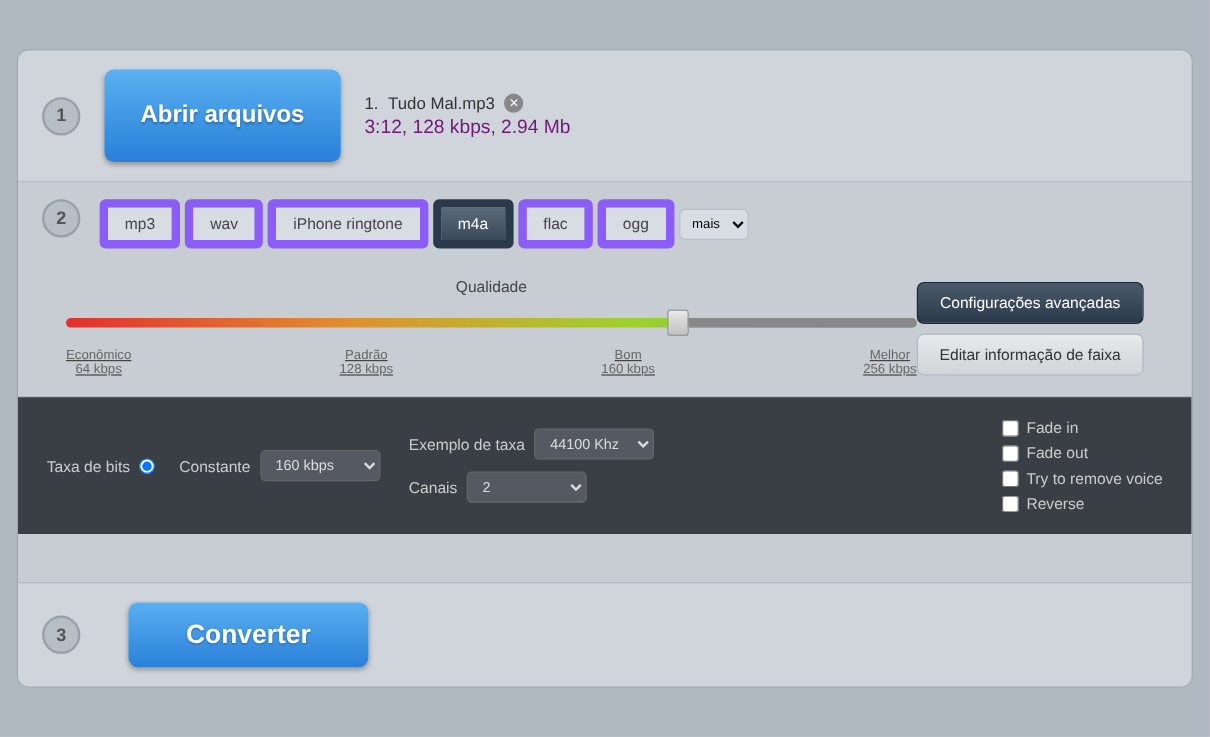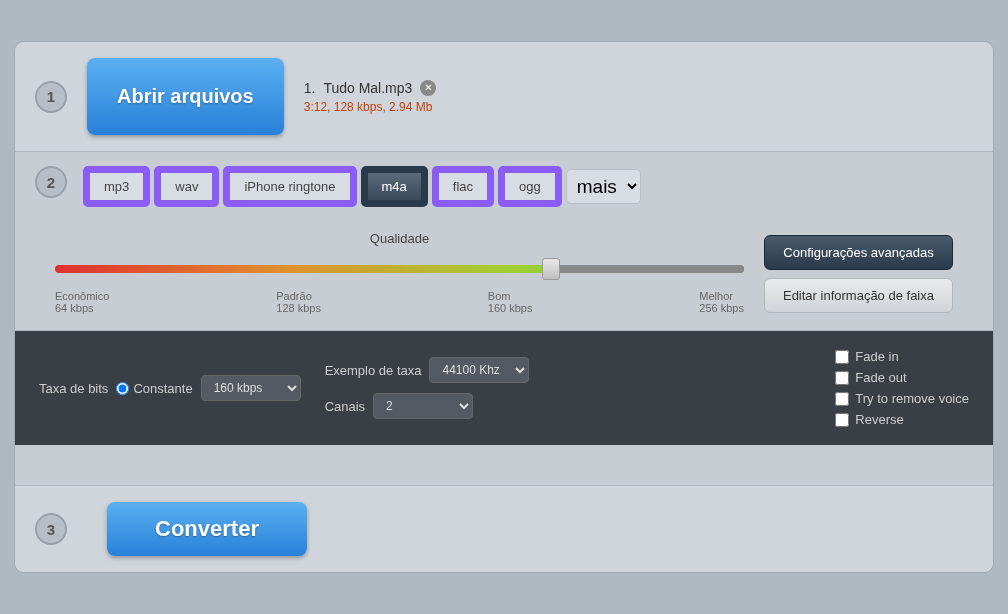--- a/index.html
+++ b/index.html
@@ -74,22 +74,22 @@
       background: #888;
       border-radius: 50%;
       display: flex;
       align-items: center;
       justify-content: center;
       color: white;
       font-size: 10px;
       cursor: pointer;
     }
     .file-meta {
-      font-size: 12px;
-      color: #c2410c;
+      font-size: 16px;
+      color: #701a75;
     }
 
     
     .section-2 {
       background: #c8cdd4;
       padding: 14px 20px 0 20px;
       border-bottom: 1px solid #b0b8c0;
     }
     .section-2-header {
       display: flex;
@@ -114,30 +114,29 @@
     .tab-btn.active {
       background: linear-gradient(to bottom, #5a6a7a, #3a4a5a);
       color: white;
       border-color: #2a3a4a;
     }
     .more-select {
       background: #d8dde4;
       border: 1px solid #b8bec6;
       border-radius: 5px;
       padding: 5px 6px;
-      font-size: 19px;
+      font-size: 11px;
       cursor: pointer;
     }
 
     
     .quality-section {
       margin: 14px 0 0 0;
       padding: 10px 20px 16px 20px;
       display: flex;
-      gap: 20px;
       align-items: flex-start;
     }
     .quality-left {
       flex: 1;
     }
     .quality-label {
       text-align: center;
       font-size: 13px;
       color: #444;
       margin-bottom: 8px;
@@ -175,23 +174,24 @@
       border: 1px solid #999;
       border-radius: 3px;
       cursor: pointer;
     }
     .slider-labels {
       display: flex;
       justify-content: space-between;
       margin-top: 6px;
     }
     .slider-label-item {
-      text-align: left;
+      text-align: center;
       font-size: 12px;
       color: #444;
+      text-decoration: underline;
     }
     .slider-label-item span {
       display: block;
       font-size: 11px;
       color: #666;
     }
     .quality-right {
       display: flex;
       flex-direction: column;
       gap: 8px;
@@ -235,21 +235,21 @@
       gap: 8px;
     }
     .adv-label {
       font-size: 13px;
       color: #ccc;
       white-space: nowrap;
     }
     .radio-label {
       display: flex;
       align-items: center;
-      gap: 4px;
+      gap: 20px;
       font-size: 13px;
       color: #ccc;
       cursor: pointer;
       justify-content: center;
     }
     .adv-select {
       background: #555a62;
       border: 1px solid #666;
       border-radius: 4px;
       padding: 4px 8px;

